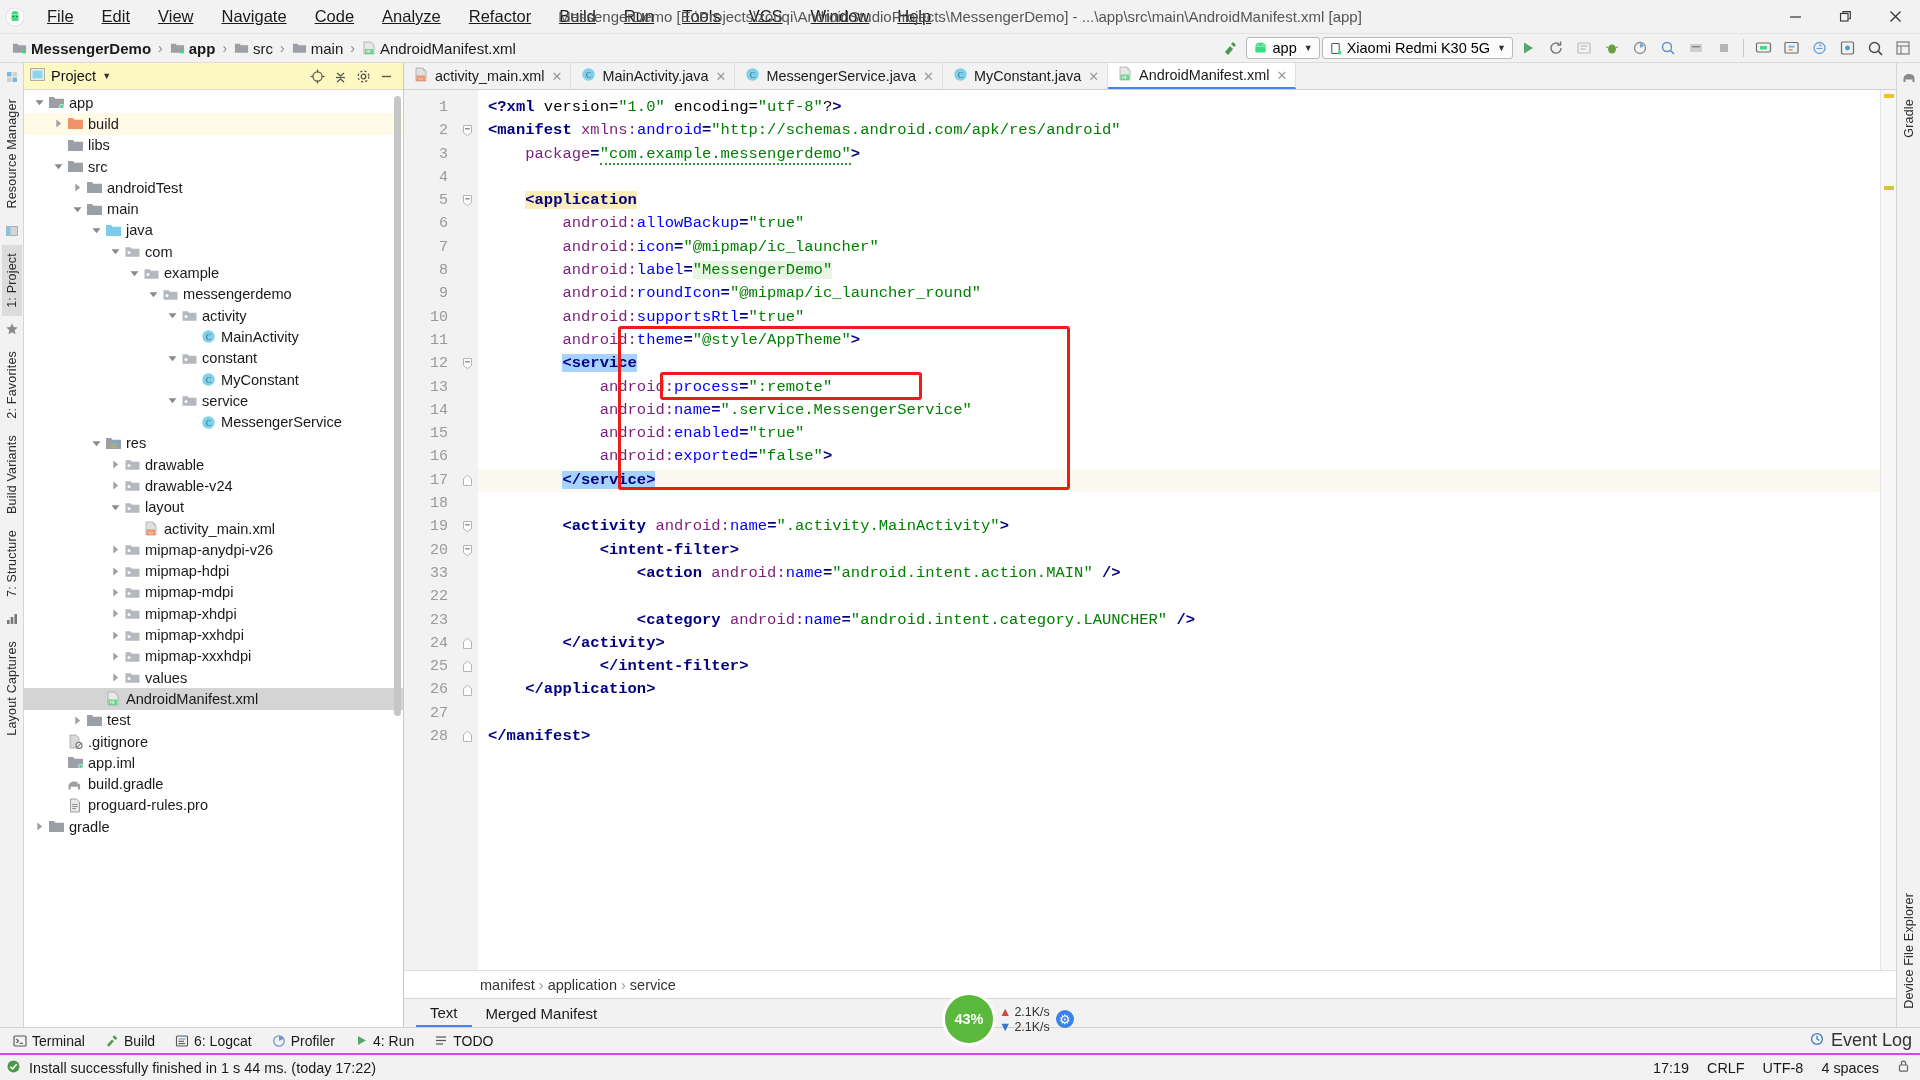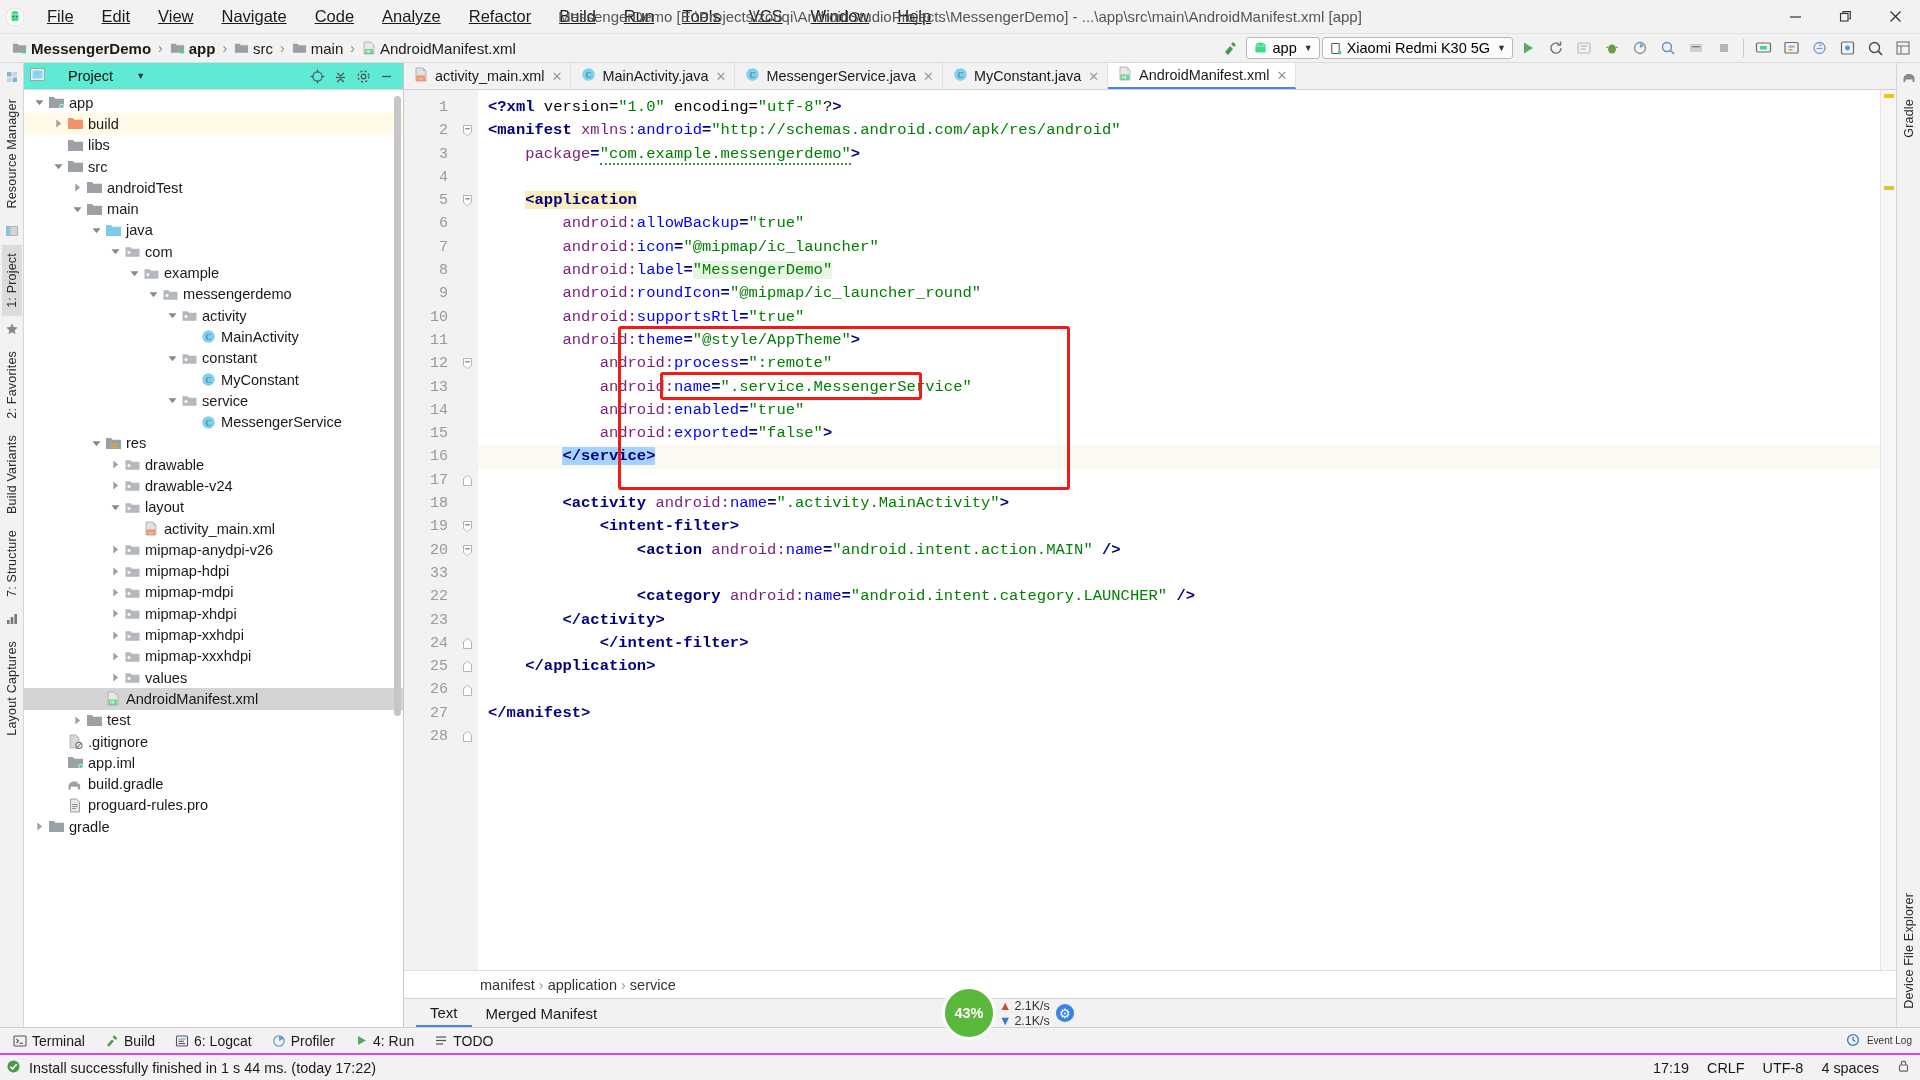--- a/index.html
+++ b/index.html
@@ -64,22 +64,22 @@
   .vtab {
     writing-mode: vertical-rl; text-orientation: mixed; transform: rotate(180deg);
     font-size: 12.5px; color: #2b2b2b; padding: 8px 3px; white-space: nowrap; letter-spacing: .2px;
   }
   .vtab.sel { background: #dcdcdc; }
   .strip-ico { padding: 7px 0; display:flex; align-items:center; justify-content:center; }
 
   
   .project-panel { width: 380px; flex: 0 0 380px; background: #fff; display: flex; flex-direction: column; border-right: 1px solid #c9c9c9; }
   .panel-head {
-    height: 27px; background: #5eead4; display: flex; align-items: center; padding: 0 6px;
-    border-bottom: 1px solid #d9d9d9; gap: 23px; flex: 0 0 27px;
+    height: 27px; background: #fef9c3; display: flex; align-items: center; padding: 0 6px;
+    border-bottom: 1px solid #d9d9d9; gap: 6px; flex: 0 0 27px;
   }
   .panel-title { font-size: 14.5px; color: #111; }
   .panel-head .caret { font-size: 9px; color: #333; }
   .panel-actions { margin-left: auto; display: flex; gap: 2px; align-items: center; }
   .pa { width: 21px; height: 21px; display: flex; align-items: center; justify-content: center; }
 
   .tree { flex: 1 1 auto; overflow: hidden; padding-top: 2px; position: relative; font-size: 14.6px; }
   .trow { height: 21.3px; display: flex; align-items: center; white-space: nowrap; position: relative; }
   .trow.sel { background: #d4d4d4; }
   .trow.hl { background: #fffbe6; }
@@ -147,32 +147,32 @@
   }
   .et2 { display: flex; align-items: center; padding: 0 14px; font-size: 15px; color: #1a1a1a; }
   .et2.active { color: #1a1a1a; border-bottom: 2px solid #4385f5; font-weight: normal; }
 
   
   .bottombar {
     height: 26px; flex: 0 0 26px; background: #f2f2f2; display: flex; align-items: center;
     border-top: 1px solid #d2d2d2; padding-left: 4px; gap: 2px; position: relative;
   }
   .btab { display: flex; align-items: center; gap: 5px; padding: 2px 9px; font-size: 14px; color: #1a1a1a; white-space: nowrap; }
-  .bottombar .right { margin-left: auto; display: flex; align-items: center; gap: 7px; padding-right: 8px; font-size: 10px; color: #333; }
+  .bottombar .right { margin-left: auto; display: flex; align-items: center; gap: 7px; padding-right: 8px; font-size: 18px; color: #333; }
 
   
   .statusbar {
     height: 27px; flex: 0 0 27px; background: #f2f2f2; display: flex; align-items: center;
     border-top: 2px solid #d946ef; padding: 0 6px; font-size: 14.4px; color: #1a1a1a; gap: 8px;
   }
   .statusbar .right { margin-left: auto; display: flex; align-items: center; gap: 18px; padding-right: 4px; }
 
   
   .mem-widget {
-    position: absolute; left: 945px; bottom: 16px; width: 150px; height: 48px;
+    position: absolute; left: 945px; bottom: 10px; width: 150px; height: 48px;
     display: flex; align-items: center; gap: 6px; z-index: 20;
   }
   .mem-circle {
     width: 48px; height: 48px; border-radius: 50%;
     background: #5ab83c; display: flex; align-items: center; justify-content: center;
     color: #fff; font-size: 14.5px; font-weight: bold; box-shadow: 0 0 0 3px #fff;
   }
   .netrows { display: flex; flex-direction: column; gap: 1px; font-size: 12.5px; color: #333; }
   .netrow { display: flex; align-items: center; gap: 3px; }
   .net-up { color: #d04a3a; }
@@ -1122,20 +1122,21 @@
             <div class="cline"><span class="pun">&lt;</span><span class="tag">manifest</span> <span class="attr">xmlns</span><span class="attr">:</span><span class="ns">android</span><span class="pun">=</span><span class="str">"http://schemas.android.com/apk/res/android"</span></div>
             <div class="cline">    <span class="attr">package</span><span class="pun">=</span><span class="squig"><span class="str">"com.example.messengerdemo"</span></span><span class="pun">&gt;</span></div>
             <div class="cline"></div>
             <div class="cline">    <span class="hl-app"><span class="pun">&lt;</span><span class="tag">application</span></span></div>
             <div class="cline">        <span class="attr">android</span><span class="attr">:</span><span class="ns">allowBackup</span><span class="pun">=</span><span class="str">"true"</span></div>
             <div class="cline">        <span class="attr">android</span><span class="attr">:</span><span class="ns">icon</span><span class="pun">=</span><span class="str">"@mipmap/ic_launcher"</span></div>
             <div class="cline">        <span class="attr">android</span><span class="attr">:</span><span class="ns">label</span><span class="pun">=</span><span class="hl-grn"><span class="str">"MessengerDemo"</span></span></div>
             <div class="cline">        <span class="attr">android</span><span class="attr">:</span><span class="ns">roundIcon</span><span class="pun">=</span><span class="str">"@mipmap/ic_launcher_round"</span></div>
             <div class="cline">        <span class="attr">android</span><span class="attr">:</span><span class="ns">supportsRtl</span><span class="pun">=</span><span class="str">"true"</span></div>
             <div class="cline">        <span class="attr">android</span><span class="attr">:</span><span class="ns">theme</span><span class="pun">=</span><span class="str">"@style/AppTheme"</span><span class="pun">&gt;</span></div>
+            <div class="cline">        <span class="hl-sel"><span class="pun">&lt;</span><span class="tag">service</span></span></div>
             <div class="cline">            <span class="attr">android</span><span class="attr">:</span><span class="ns">process</span><span class="pun">=</span><span class="str">":remote"</span></div>
             <div class="cline">            <span class="attr">android</span><span class="attr">:</span><span class="ns">name</span><span class="pun">=</span><span class="str">".service.MessengerService"</span></div>
             <div class="cline">            <span class="attr">android</span><span class="attr">:</span><span class="ns">enabled</span><span class="pun">=</span><span class="str">"true"</span></div>
             <div class="cline">            <span class="attr">android</span><span class="attr">:</span><span class="ns">exported</span><span class="pun">=</span><span class="str">"false"</span><span class="pun">&gt;</span></div>
             <div class="cline cur">        <span class="hl-sel"><span class="pun">&lt;/</span><span class="tag">service</span><span class="pun">&gt;</span></span></div>
             <div class="cline"></div>
             <div class="cline">        <span class="pun">&lt;</span><span class="tag">activity</span> <span class="attr">android</span><span class="attr">:</span><span class="ns">name</span><span class="pun">=</span><span class="str">".activity.MainActivity"</span><span class="pun">&gt;</span></div>
             <div class="cline">            <span class="pun">&lt;</span><span class="tag">intent-filter</span><span class="pun">&gt;</span></div>
             <div class="cline">                <span class="pun">&lt;</span><span class="tag">action</span> <span class="attr">android</span><span class="attr">:</span><span class="ns">name</span><span class="pun">=</span><span class="str">"android.intent.action.MAIN"</span> <span class="pun">/&gt;</span></div>
             <div class="cline"></div>

